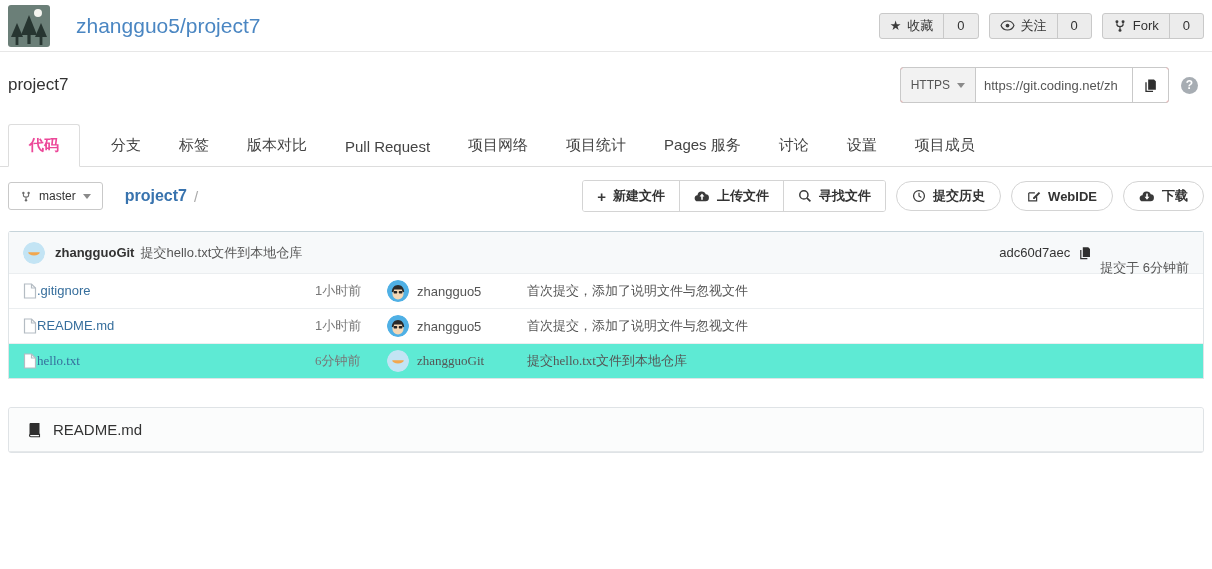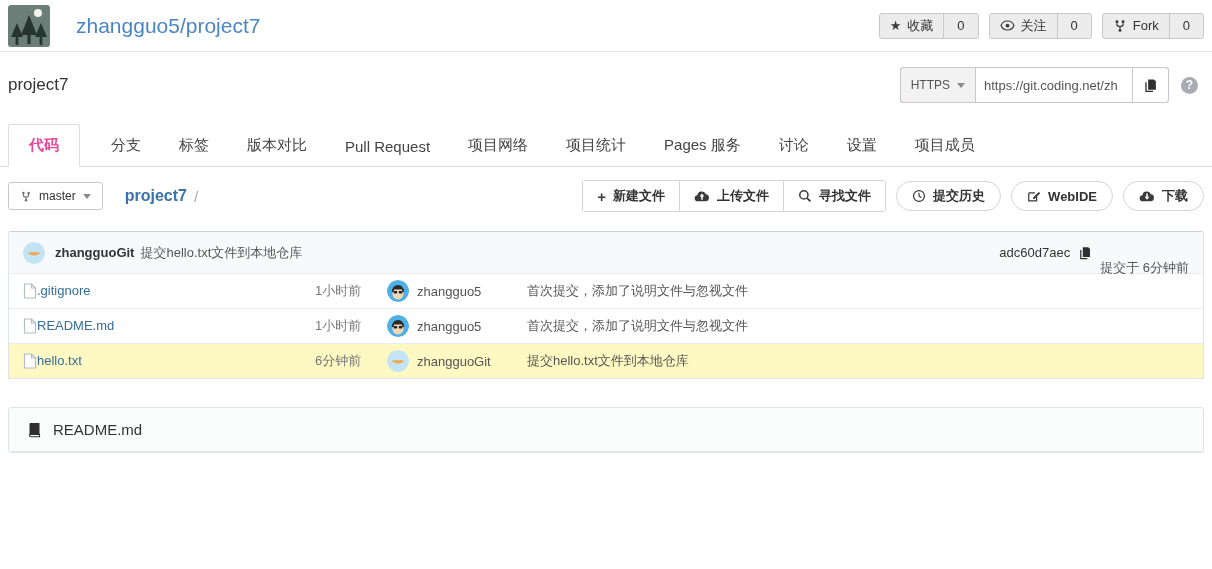--- a/index.html
+++ b/index.html
@@ -52,21 +52,21 @@
   .tree-panel { margin: 6px 8px 0; border: 1px solid #dfe4e7; border-top-color: #c6d4da; border-radius: 3px 3px 0 0; }
   .commit-bar { display: flex; align-items: center; height: 41px; padding: 0 14px; background: #f7f9fa; font-size: 13px; }
   .commit-author { font-weight: bold; color: #333; margin-left: 10px; cursor: pointer; }
   .commit-msg { color: #555; margin-left: 6px; }
   .commit-right { margin-left: auto; display: flex; align-items: center; gap: 8px; }
   .commit-sha { color: #333; }
   .commit-time { color: #555; margin-top: 31px; }
   .avatar-22 { width: 22px; height: 22px; border-radius: 50%; overflow: hidden; flex: 0 0 auto; cursor: pointer; }
 
   .file-row { display: flex; align-items: center; height: 35px; padding: 0 14px; border-top: 1px solid #ebeef0; font-size: 13px; background: #fff; }
-  .file-row.highlight { background: #fef9c3; }
+  .file-row.highlight { background: #5eead4; font-family: Liberation Serif, serif; }
   .file-name-cell { width: 292px; display: flex; align-items: flex-start; }
   .file-link { color: #366e9c; }
   .file-time { width: 72px; color: #777; }
   .file-author { width: 100px; color: #555; margin-left: 8px; cursor: pointer; }
   .file-msg { margin-left: 10px; color: #555; cursor: pointer; }
 
   
   .readme-panel { margin: 28px 8px 0; border: 1px solid #dfe3e6; border-radius: 3px; background: #fff; }
   .readme-header { display: flex; align-items: center; height: 44px; padding: 0 17px; border-bottom: 1px solid #e5e8ea; background: #fbfcfc; border-radius: 3px 3px 0 0; }
   .readme-filename { margin-left: 11px; font-size: 15px; color: #333; }

